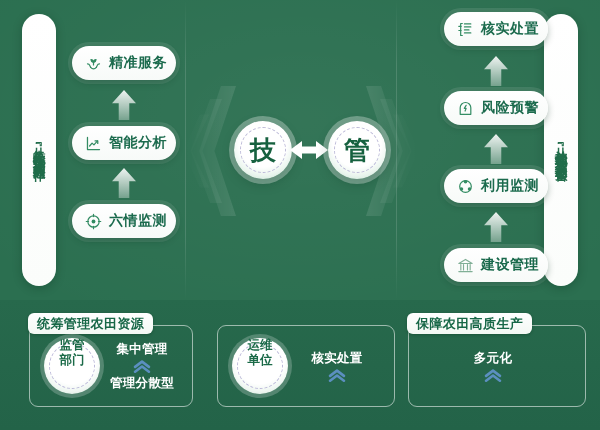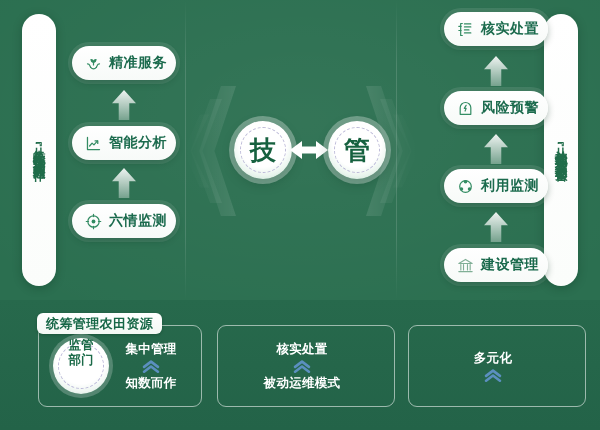--- a/index.html
+++ b/index.html
@@ -110,21 +110,21 @@
     background:#ffffff;
     clip-path:polygon(0 50%,12px 0,12px 31%,26px 31%,26px 0,38px 50%,26px 100%,26px 69%,12px 69%,12px 100%);
     filter:drop-shadow(0 1px 2px rgba(0,40,20,.35));}
 
   
   .bottom-panel{position:absolute;left:0;top:300px;width:600px;height:130px;
      background:linear-gradient(180deg,#27694c 0%,#236348 100%);}
 
   .card{position:absolute;top:25px;height:82px;
      border:1.5px solid rgba(255,255,255,.55);border-radius:9px;box-sizing:border-box;}
-  #card-1{left:38px;width:164px;}
+  #card-1{left:29px;width:164px;}
   #card-2{left:217px;width:178px;}
   #card-3{left:408px;width:178px;}
 
   .card-tab{
     position:absolute;left:-2px;top:-13px;height:21px;
     background:linear-gradient(180deg,#ffffff 0%,#f3f8f4 100%);
     border-radius:5px 5px 0 0 / 5px 5px 0 0;
     border-radius:6px;
     display:flex;align-items:center;justify-content:center;
     padding:0 9px;box-shadow:0 1px 3px rgba(0,40,20,.3);
@@ -292,41 +292,50 @@
           </div>
         </div>
         <div class="transform">
           <div class="t-to">集中管理</div>
           <svg class="chev" viewBox="0 0 24 16">
             <g fill="none" stroke="#5b8fbf" stroke-width="3.2" stroke-linecap="round" stroke-linejoin="round">
               <path d="M3.5 8.5L12 2l8.5 6.5"></path>
                 <path d="M3.5 14.5L12 8l8.5 6.5"></path>
             </g>
           </svg>
-          <div class="t-from">知数而作</div>
+          <div class="t-from">管理分散型</div>
         </div>
       </div>
     </div>
 
     <div class="card" id="card-2">
       <div class="card-body">
+        <div class="role">
+          <div class="rring"></div>
+          <div class="rtext">
+            <div>运维</div>
+            <div>单位</div>
+          </div>
+        </div>
         <div class="transform">
           <div class="t-to">核实处置</div>
           <svg class="chev" viewBox="0 0 24 16">
             <g fill="none" stroke="#5b8fbf" stroke-width="3.2" stroke-linecap="round" stroke-linejoin="round">
               <path d="M3.5 8.5L12 2l8.5 6.5"></path>
                 <path d="M3.5 14.5L12 8l8.5 6.5"></path>
             </g>
           </svg>
-          <div class="t-from">被动运维模式</div>
         </div>
       </div>
     </div>
 
     <div class="card" id="card-3">
+      <div class="card-tab">
+        <span>保障农田高质生产</span>
+      </div>
       <div class="card-body">
         <div class="transform">
           <div class="t-to">多元化</div>
           <svg class="chev" viewBox="0 0 24 16">
             <g fill="none" stroke="#5b8fbf" stroke-width="3.2" stroke-linecap="round" stroke-linejoin="round">
               <path d="M3.5 8.5L12 2l8.5 6.5"></path>
                 <path d="M3.5 14.5L12 8l8.5 6.5"></path>
             </g>
           </svg>
         </div>

